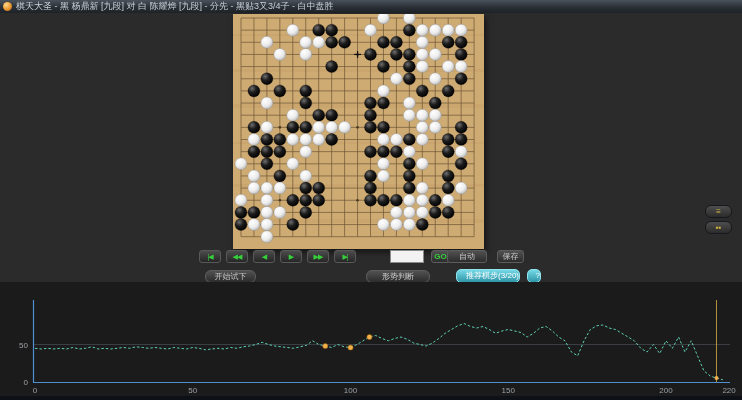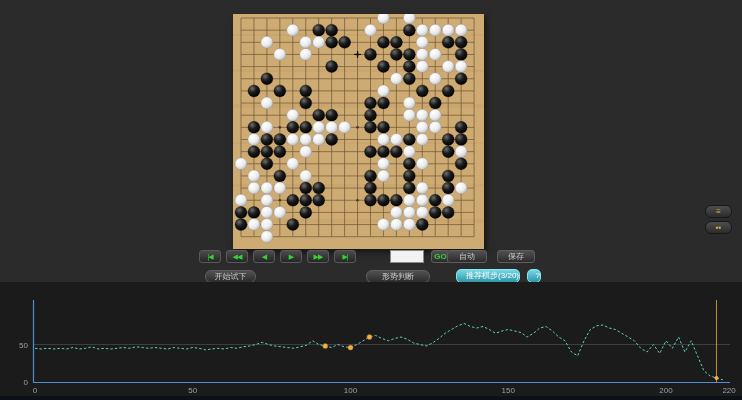--- a/index.html
+++ b/index.html
@@ -37,20 +37,24 @@
   
   .chart-panel{position:absolute;left:0;top:282px;width:742px;height:114px;background:#1b1b1b;}
   
   .taskbar{position:absolute;left:0;top:396px;width:742px;height:4px;background:#0d1117;}
 </style>
 </head>
 <body>
 
 <div class="app">
 
+  <div class="titlebar">
+    <span class="app-icon"></span>
+    <span class="title-text">棋天大圣 - 黑 杨鼎新 [九段] 对 白 陈耀烨 [九段] - 分先 - 黑贴3又3/4子 - 白中盘胜</span>
+  </div>
 
   <div class="board">
     <svg id="board-svg" width="251" height="235" viewBox="0 0 251 235">
         <defs>
           <radialGradient id="gb" cx="35%" cy="30%" r="75%">
             <stop offset="0%" stop-color="#6e6e6e"></stop>
             <stop offset="45%" stop-color="#1d1d1d"></stop>
             <stop offset="100%" stop-color="#000"></stop>
           </radialGradient>
           <radialGradient id="gw" cx="35%" cy="30%" r="75%">
@@ -279,21 +283,21 @@
       <button class="navbtn" style="left: 226px;">◀◀</button>
       <button class="navbtn" style="left: 253px;">◀</button>
       <button class="navbtn" style="left: 280px;">▶</button>
       <button class="navbtn" style="left: 307px;">▶▶</button>
       <button class="navbtn" style="left: 334px;">▶|</button>
     </div>
 
   <input class="move-input" value="" style="">
   <button class="btn-dark btn-go" style="left:424px;top:250px;width:19px">GO</button>
   <button class="btn-dark" style="left:447px;top:250px;width:40px">自动</button>
-  <button class="btn-dark" style="left:497px;top:250px;width:38px">保存</button>
+  <button class="btn-dark" style="left:497px;top:250px;width:27px">保存</button>
 
   <button class="btn-dark btn-pill" style="left:205px;top:270px;width:51px">开始试下</button>
   <button class="btn-dark btn-pill" style="left:366px;top:270px;width:64px">形势判断</button>
   <button class="btn-teal" style="left:456px;top:269px;width:64px">推荐棋步(3/20)</button>
   <button class="btn-teal" style="left:527px;top:269px;width:14px">?</button>
 
   <div class="chart-panel">
     <svg id="chart-svg" width="742" height="114" style="position:absolute;left:0;top:0" viewBox="0 0 742 114">
         <line x1="34" y1="62.5" x2="730" y2="62.5" stroke="#3b3f43" stroke-width="1"></line>
         <line x1="33.5" y1="18" x2="33.5" y2="100.5" stroke="#4f8fd0" stroke-width="1.2"></line>

